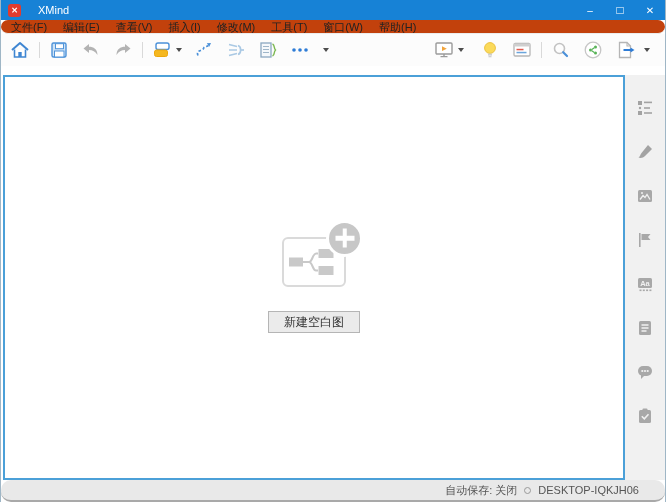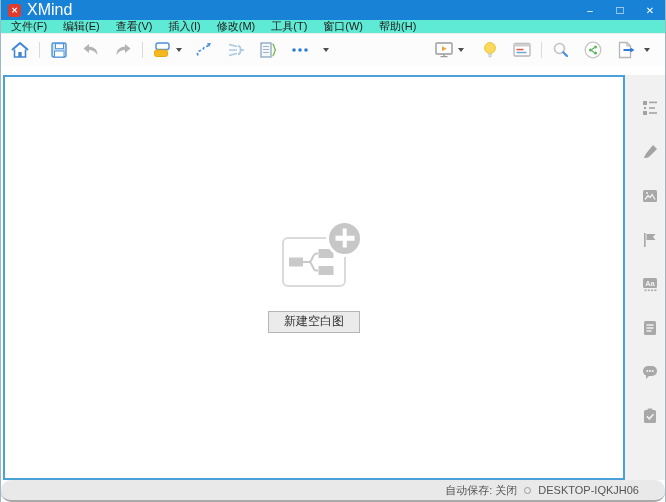--- a/index.html
+++ b/index.html
@@ -15,31 +15,31 @@
   
   .titlebar {
     height:20px; background:#1782d6; display:flex; align-items:center;
     color:#fff; flex:0 0 auto;
   }
   .logo {
     width:13px; height:13px; margin-left:7px; border-radius:3px;
     background:#e23b2e; color:#fff; font-size:8px; font-weight:bold;
     display:flex; align-items:center; justify-content:center;
   }
-  .win-title { font-size:16px; margin-left:6px; }
+  .win-title { font-size:11px; margin-left:17px; }
   .win-controls { margin-left:auto; display:flex; height:100%; }
   .win-btn {
     width:30px; height:20px; display:flex; align-items:center; justify-content:center;
     font-size:10px; color:#fff; cursor:default;
   }
   .win-btn.max { font-size:12px; }
   
   .menubar {
-    height:14px; background:#5eead4; display:flex; align-items:flex-end;
-    border-bottom:1px solid #ececec; flex:0 0 auto; padding-left:2px;
+    height:14px; background:#c2410c; display:flex; align-items:center;
+    border-bottom:1px solid #ececec; flex:0 0 auto; padding-left:2px;border-radius:7px;
   }
   .menu-item { font-size:11px; color:#222; padding:0 8px; line-height:14px; }
   
   .toolbar {
     height:32px; background:#fcfcfc; display:flex; align-items:center;
     flex:0 0 auto; padding:0 12px 0 6px;
   }
   .tb-btn { display:flex; align-items:center; justify-content:center; width:26px; height:26px; }
   .tb-sep { width:1px; height:16px; background:#d9d9d9; margin:0 6px; }
   .caret {
@@ -67,26 +67,26 @@
     background:#c7c7c7; border-radius:50%; border:3px solid #fff;
   }
   .ph-plus::before, .ph-plus::after {
     content:""; position:absolute; background:#fff; left:50%; top:50%;
   }
   .ph-plus::before { width:19px; height:4.5px; transform:translate(-50%,-50%); }
   .ph-plus::after  { width:4.5px; height:19px; transform:translate(-50%,-50%); }
   .new-map-btn {
     margin-top:24px; font-size:12px; color:#333; background:#ebebeb;
     border:1px solid #b5b5b5; padding:3px 15px; line-height:14px;
-    font-family:Liberation Mono, monospace;
+    font-family:Liberation Serif, serif;
   }
   
   .sidebar {
     width:40px; background:#f1f1f1; flex:0 0 auto;
-    display:flex; flex-direction:column; align-items:flex-end; padding-top:18px;
+    display:flex; flex-direction:column; align-items:center; padding-top:18px;
   }
   .sb-btn { width:30px; height:30px; margin-bottom:14px; display:flex; align-items:center; justify-content:center; }
   
   .statusbar {
     height:22px; background:#e9e9e9; border-bottom:2px solid #a9a9a9;
     flex:0 0 auto; display:flex; align-items:center; justify-content:flex-end;
     padding-right:26px; font-size:11px; color:#555;border-radius:10px;
   }
   .sync-dot {
     width:7px; height:7px; border:1.5px solid #9a9a9a; border-radius:50%;

